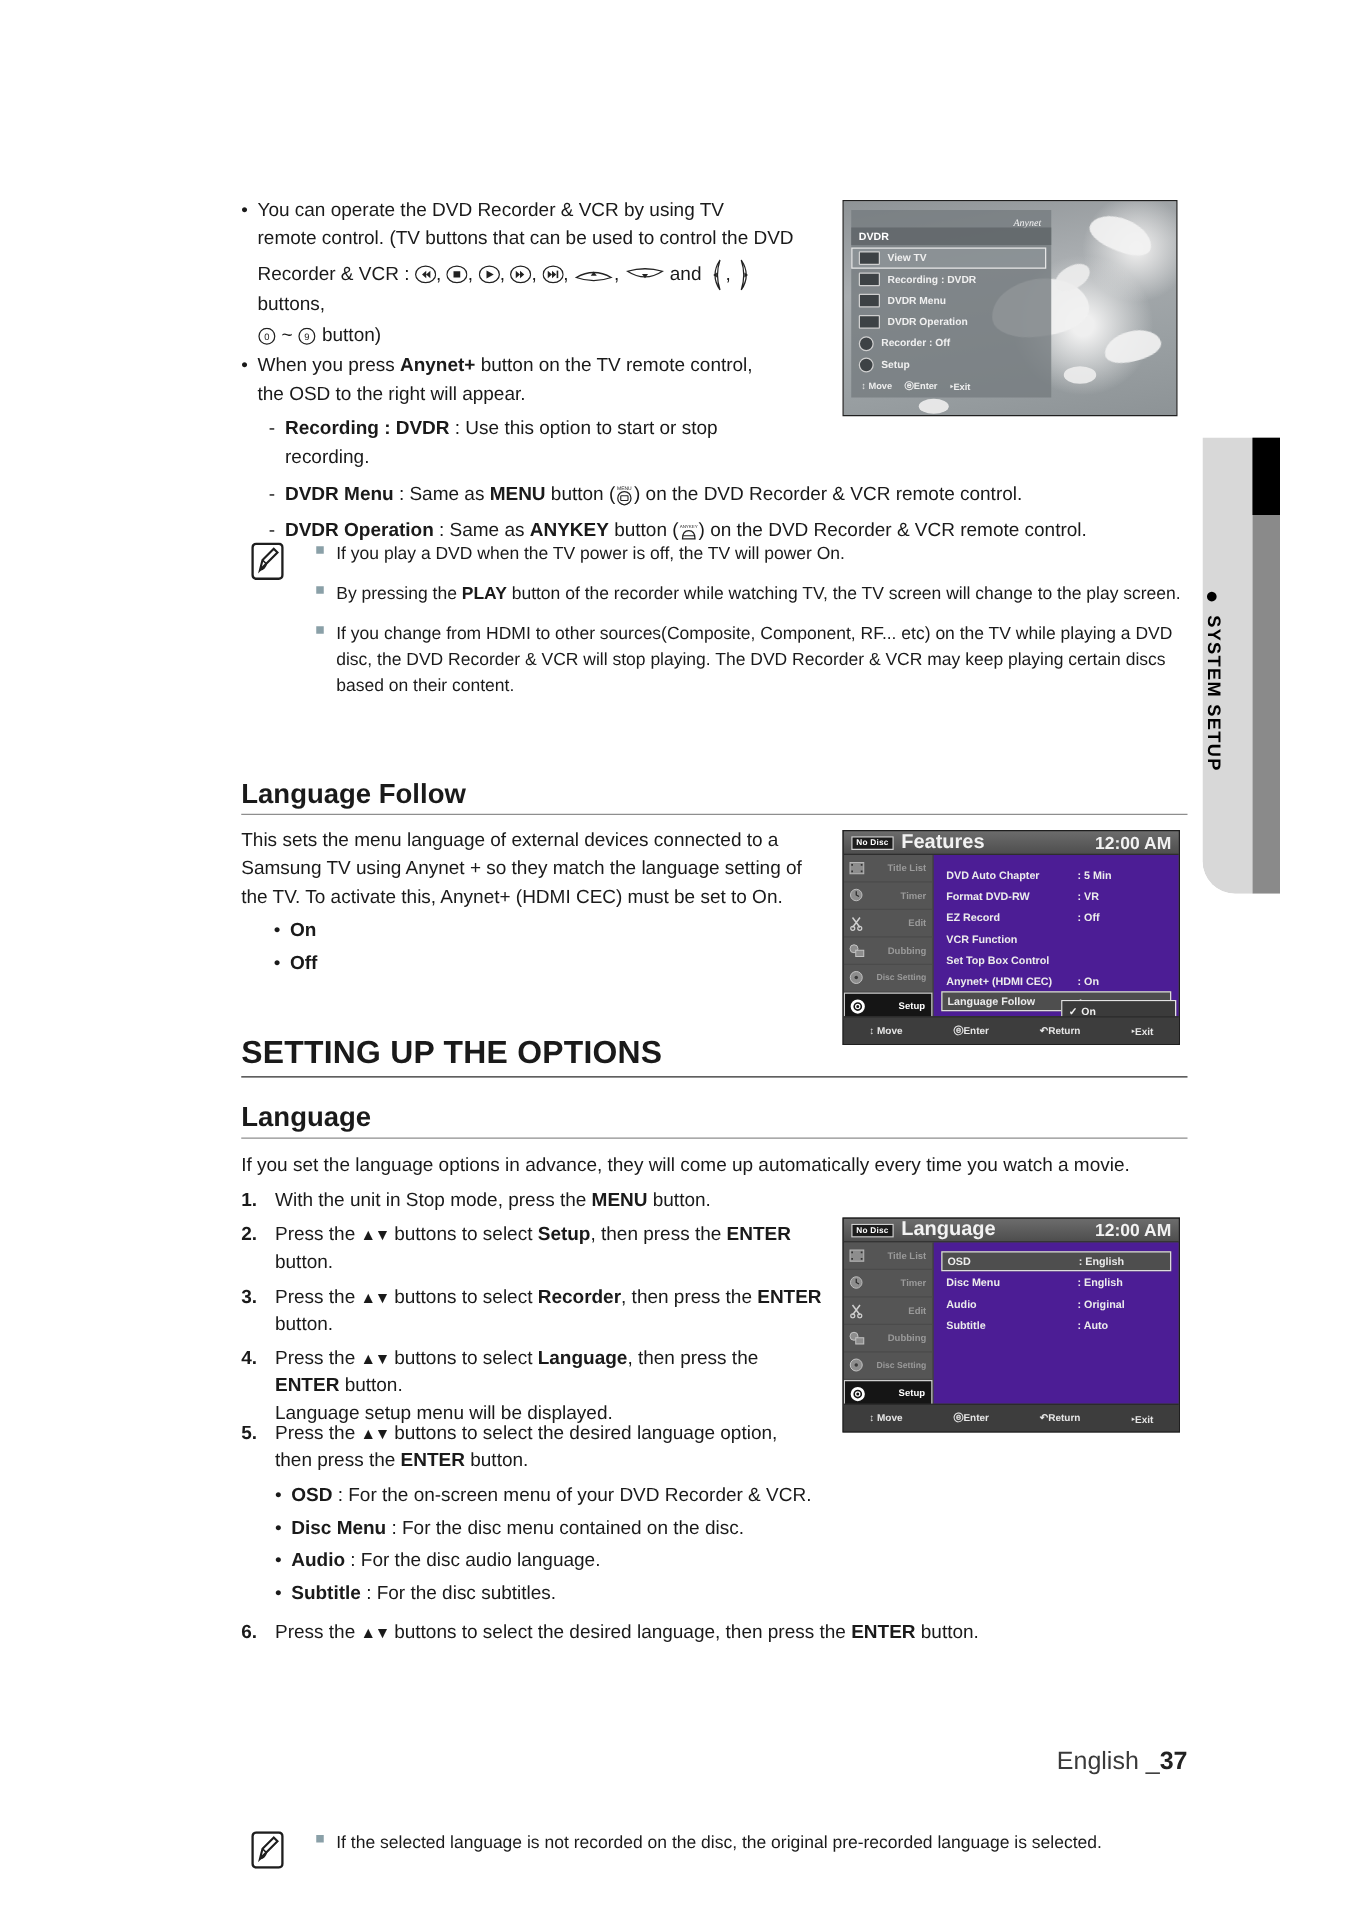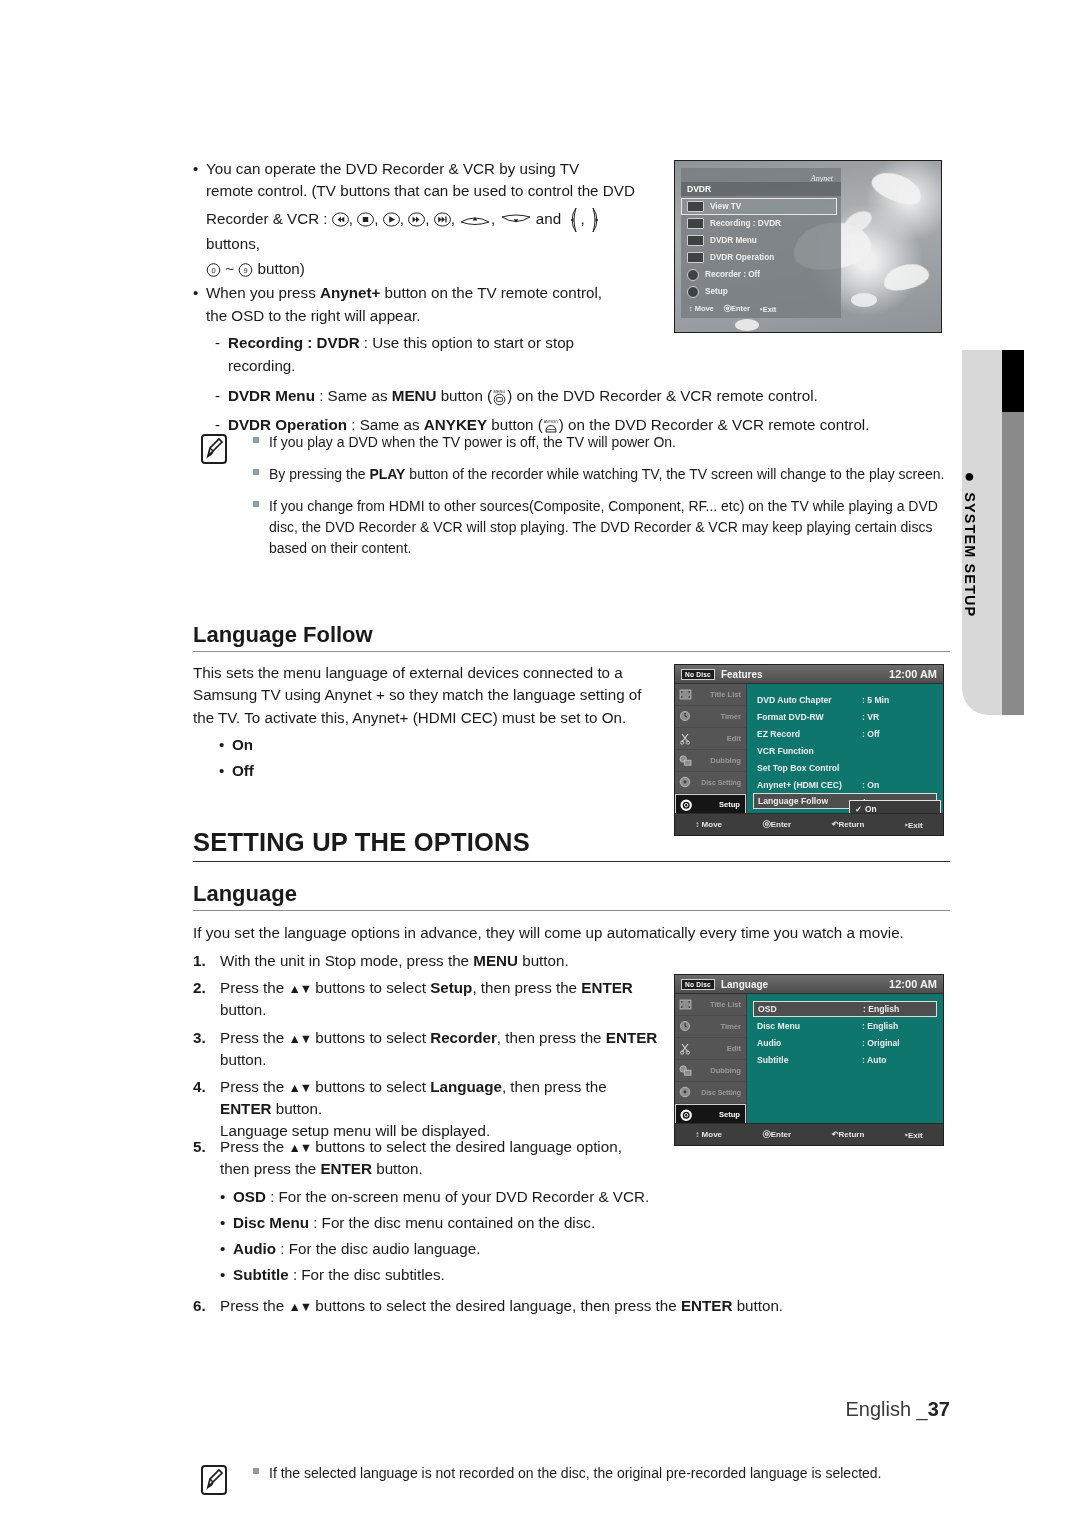--- a/index.html
+++ b/index.html
@@ -325,28 +325,28 @@
     background: #1c1c1c;
     color: #fff;
     font-size: 6.6px;
     font-weight: bold;
     padding: 1px 3px;
     border: 1px solid #cfcfcf;
     margin-right: 6px;
     letter-spacing: .2px;
   }
   .osd-top .ttl {
-    font-size: 10px;
+    font-size: 16px;
     font-weight: bold;
     color: #f2f2f2;
     text-align: center;
   }
   .osd-top .clk {
     margin-left: auto;
-    font-size: 11px;
+    font-size: 14px;
     font-weight: bold;
     color: #f2f2f2;
   }
 
   .osd-side {
     position: absolute;
     left: 0; top: 19px;
     width: 72px; bottom: 22px;
     background: #555555;
     border-right: 1px solid #3a3a3a;
@@ -376,21 +376,21 @@
   .osd-side-item.active {
     background: #151515;
     border: 1px solid #cfcfcf;
   }
   .osd-side-item.active .sl { color: #ffffff; }
 
   .osd-body {
     position: absolute;
     left: 72px; top: 19px;
     right: 0; bottom: 22px;
-    background: #0f766e;
+    background: #4c1d95;
     padding: 7px 6px 0 6px;
   }
   .osd-line {
     display: flex;
     align-items: center;
     height: 17px;
     font-size: 8.6px;
     font-weight: bold;
     color: #ececec;
     padding-left: 4px;

